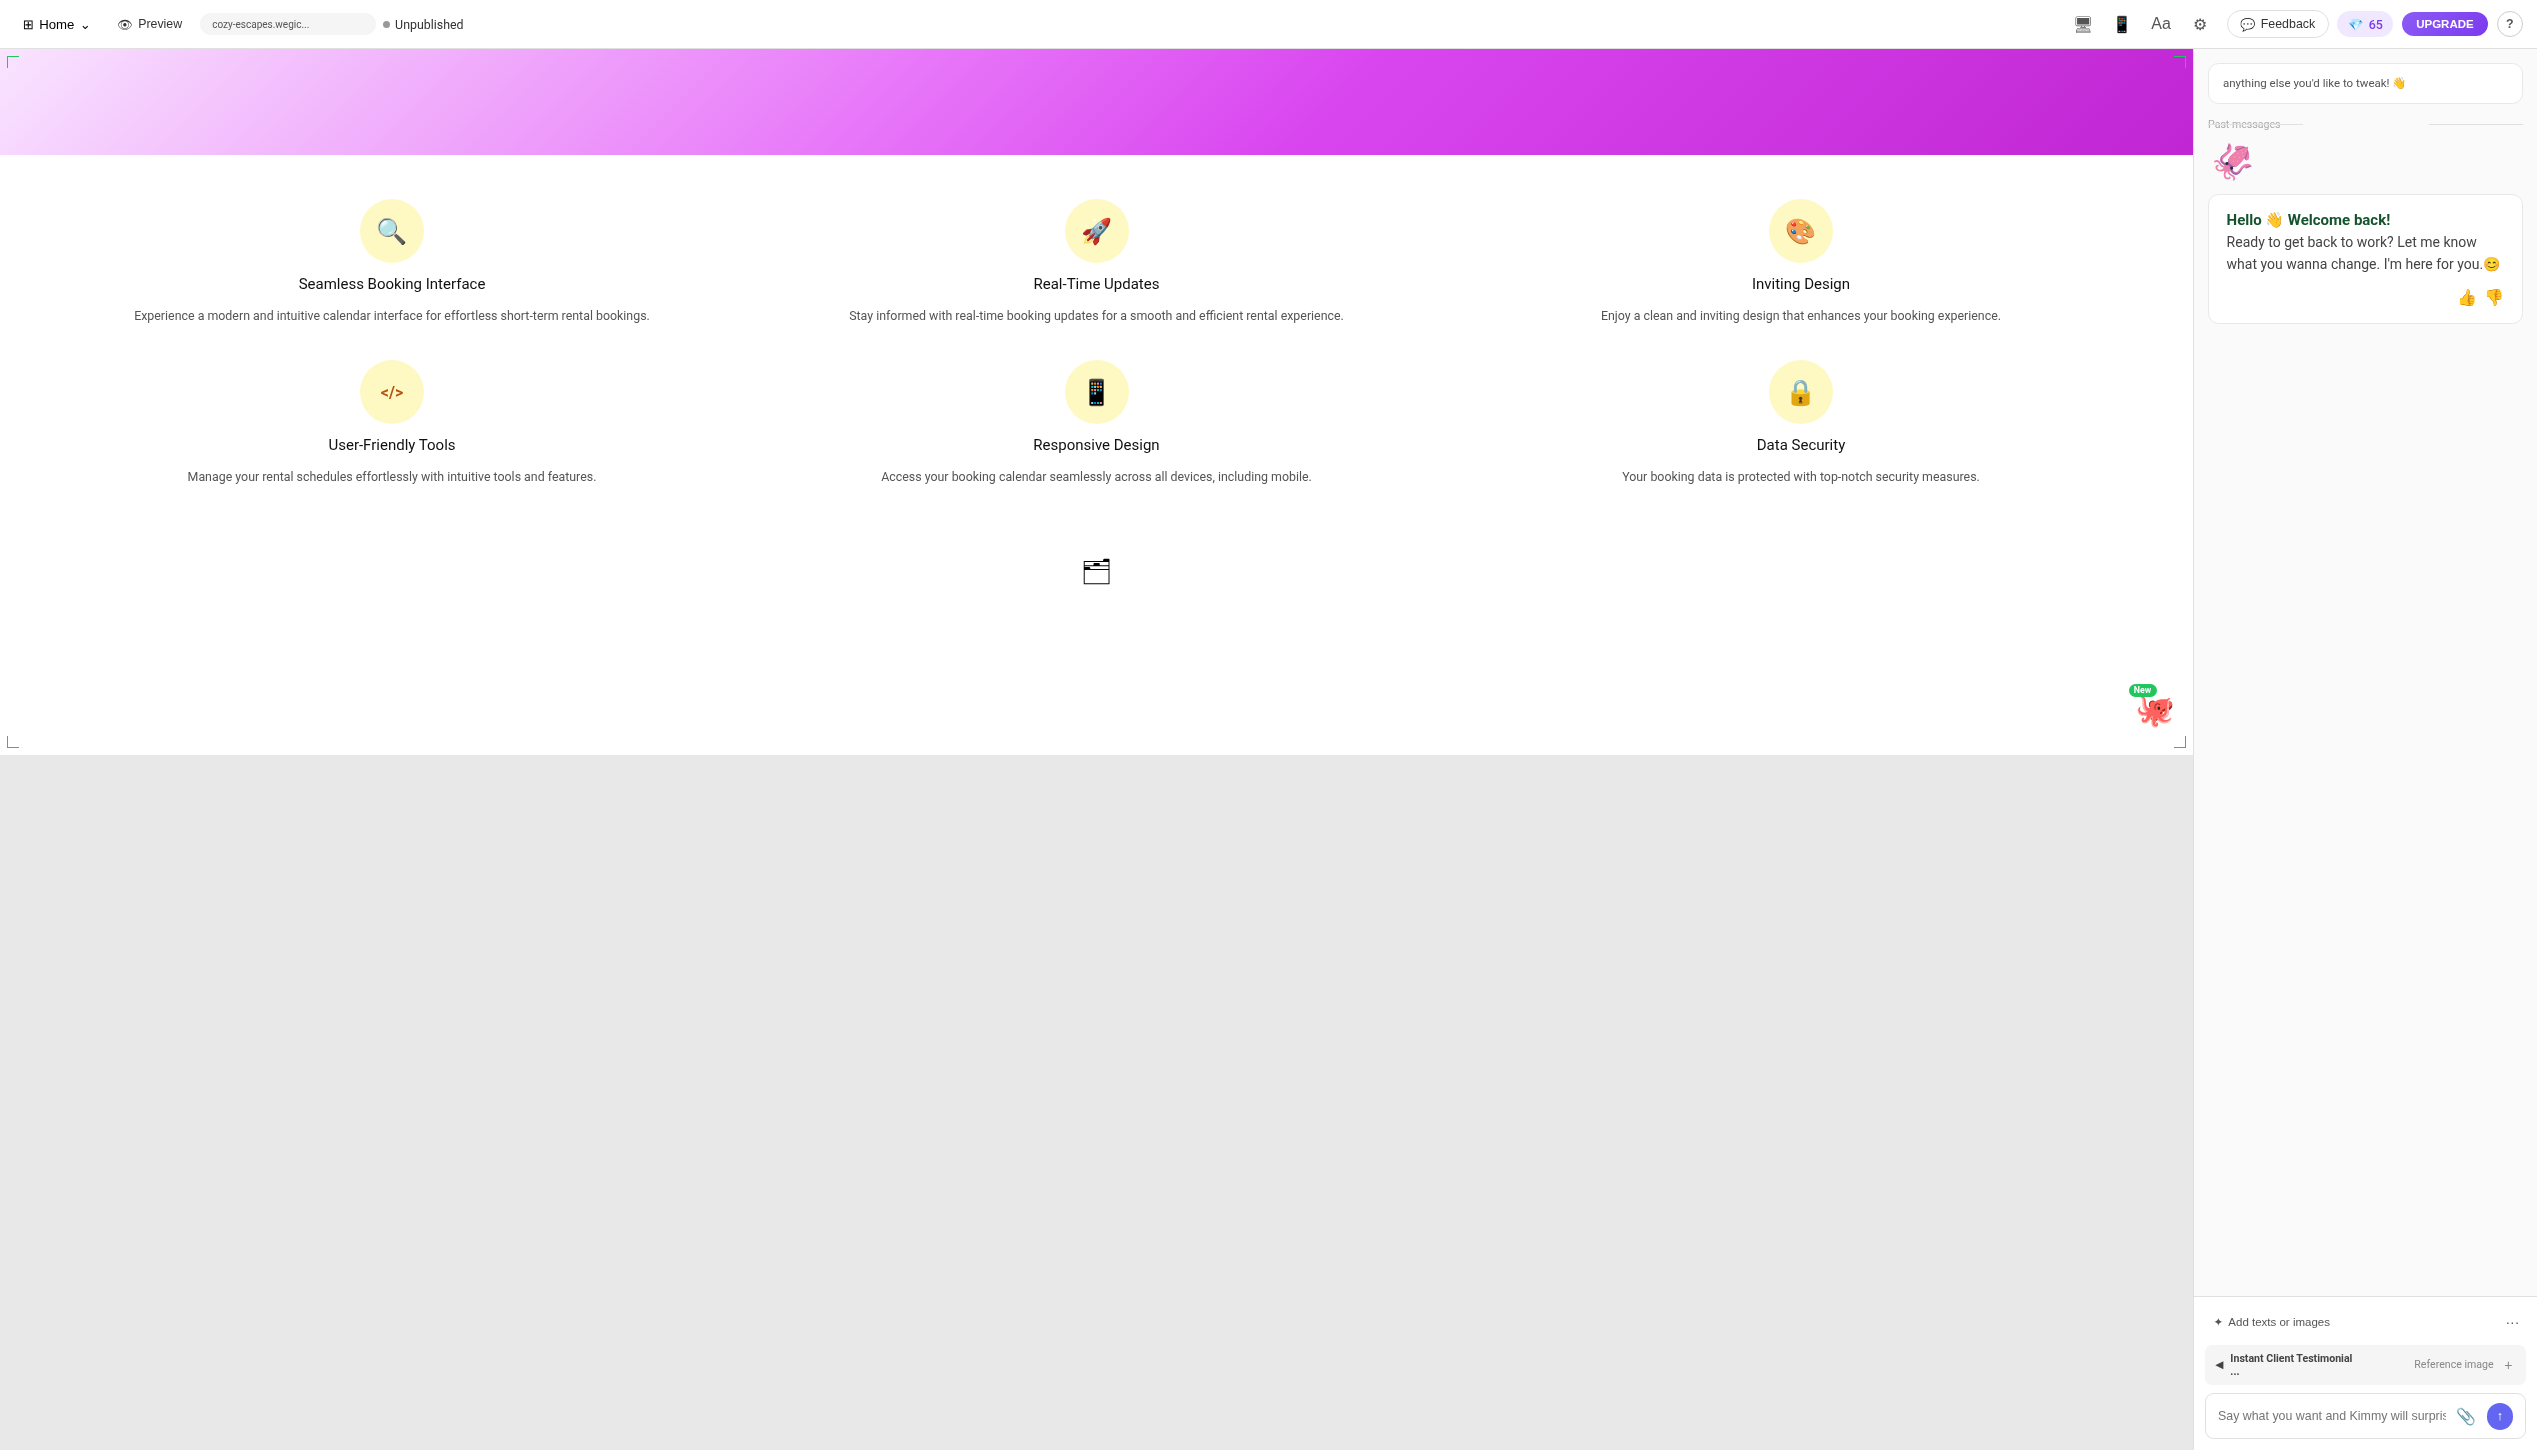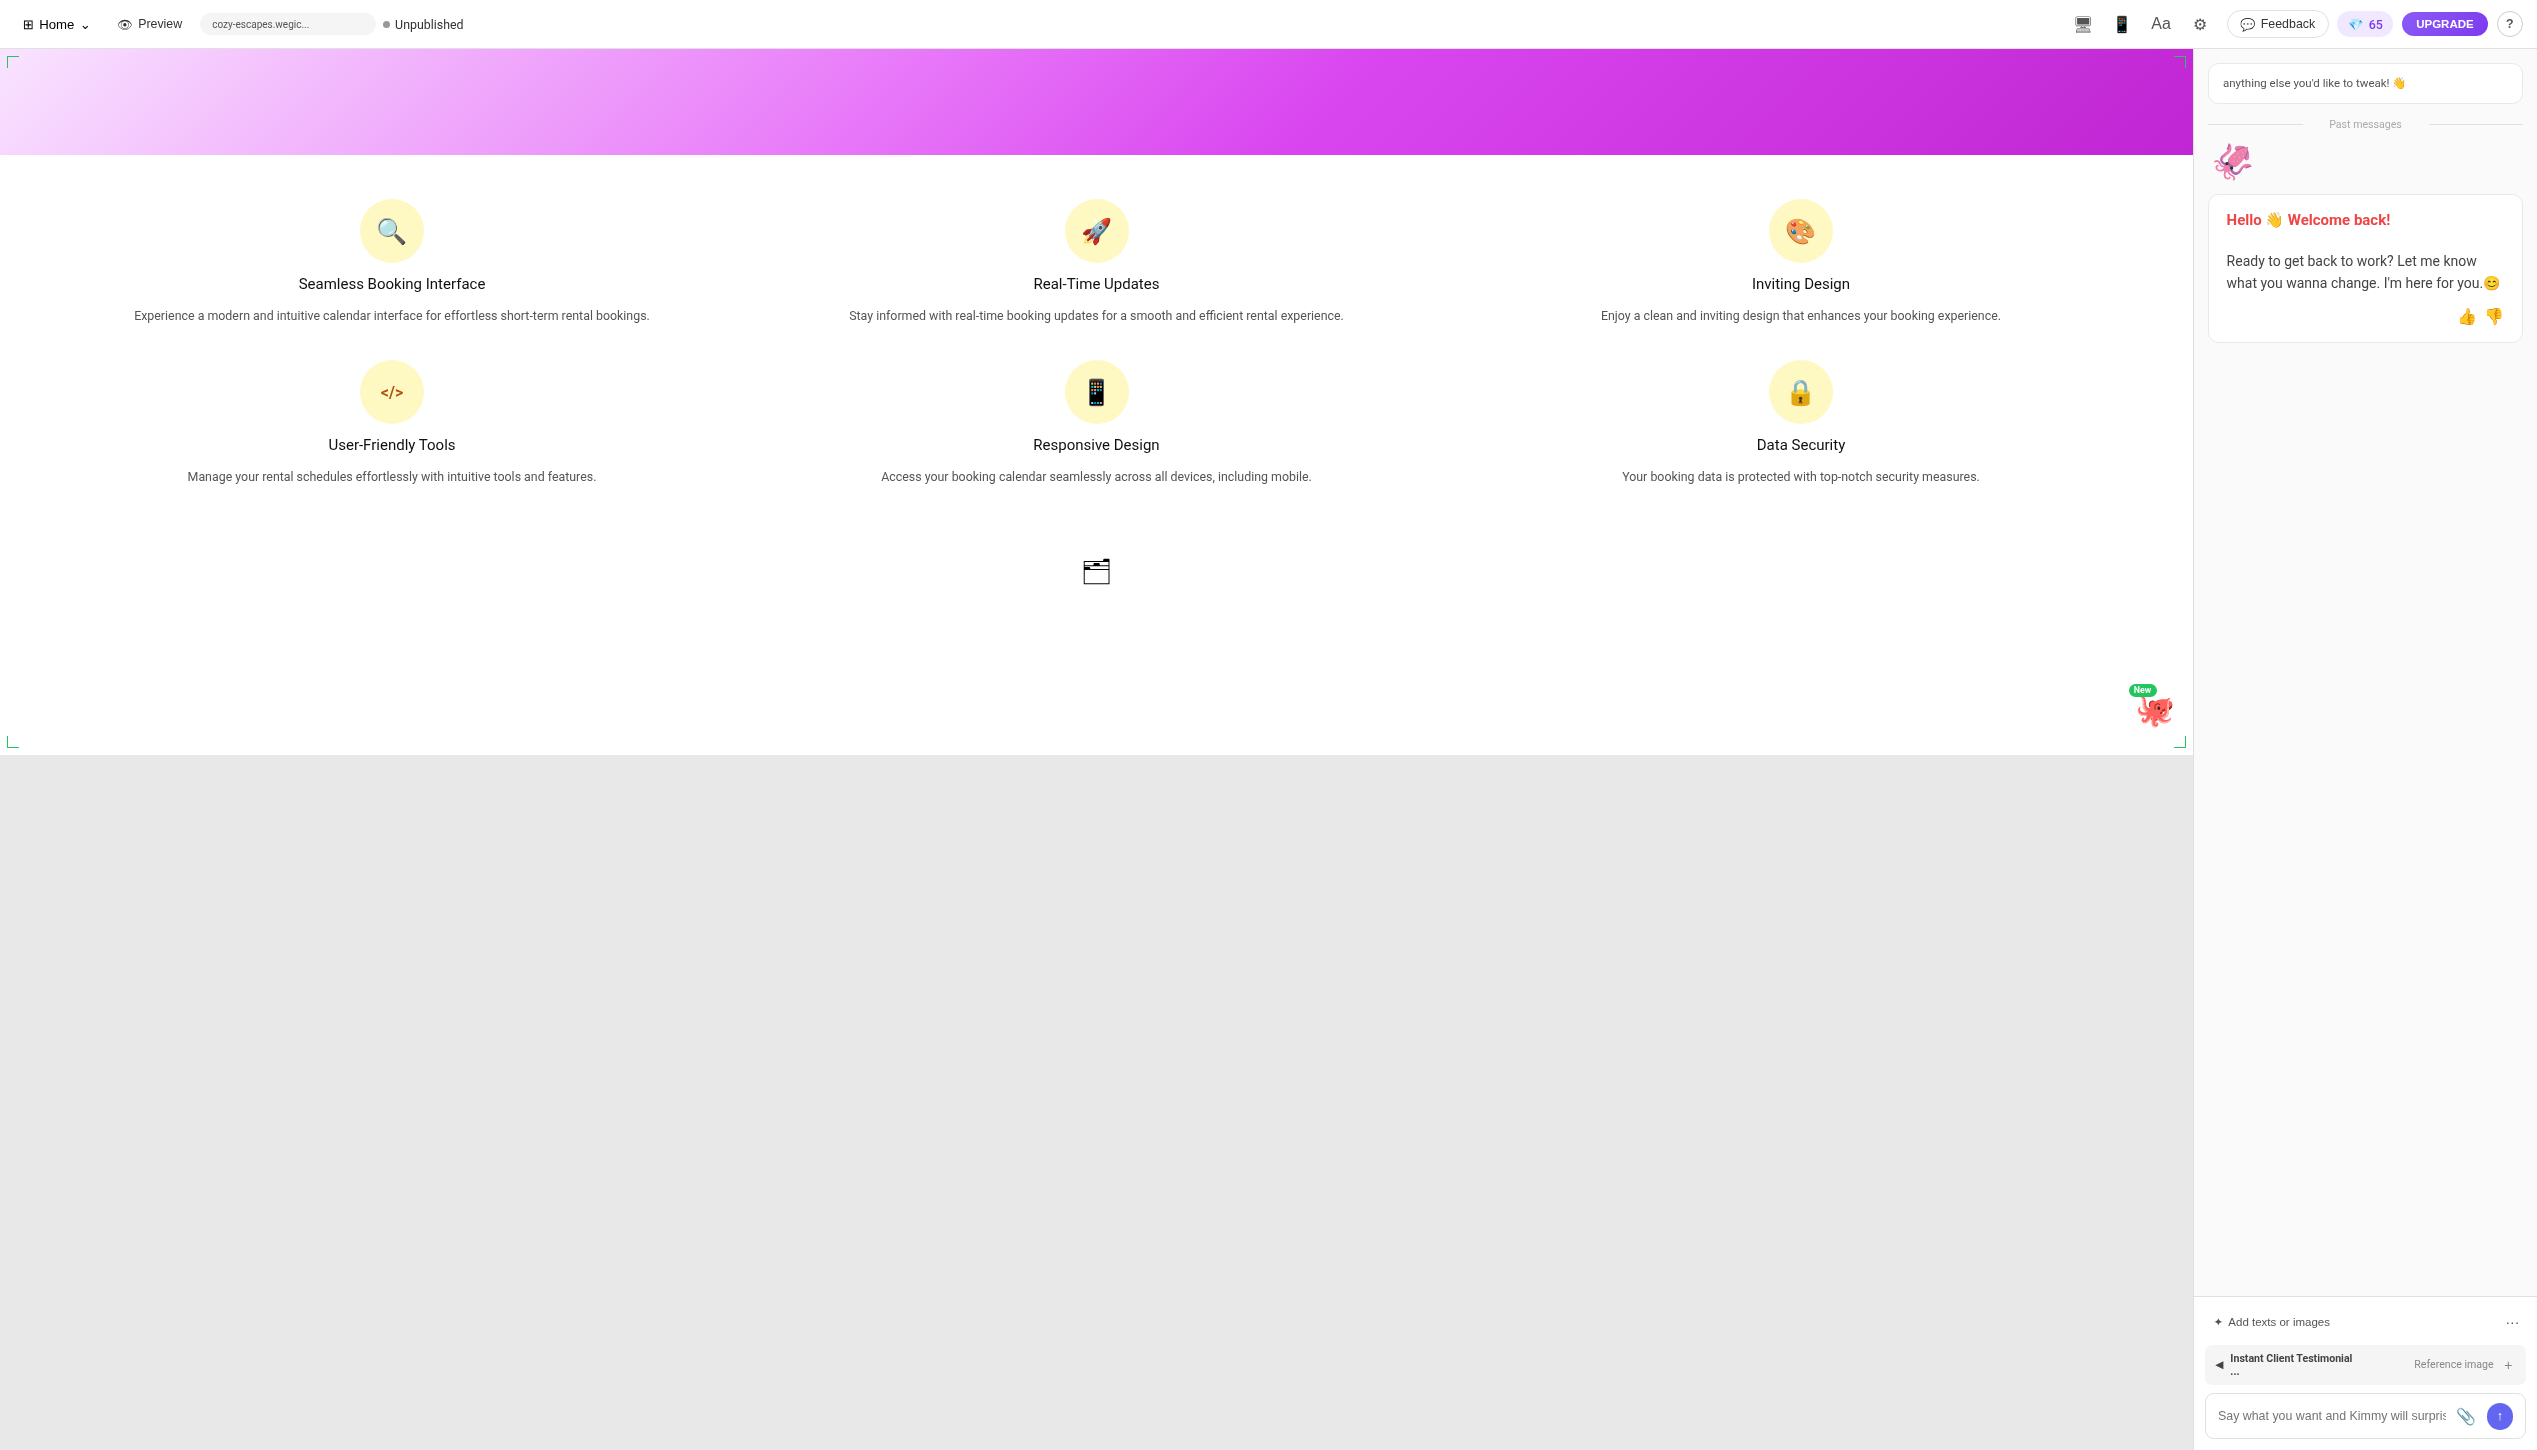--- a/index.html
+++ b/index.html
@@ -273,21 +273,21 @@
       flex: 1;
       overflow-y: auto;
       padding: 14px;
       display: flex;
       flex-direction: column;
       gap: 14px;
     }
 
     
     .prev-messages-label {
-      text-align: center;
+      text-align: left;
       font-size: 10.6px;
       color: #aaa;
       position: relative;
     }
     .prev-messages-label::before,
     .prev-messages-label::after {
       content: '';
       position: absolute;
       top: 50%;
       width: 30%;
@@ -322,22 +322,22 @@
     
     .bot-bubble {
       background: #fff;
       border-radius: 10.6px;
       padding: 16px 17.6px;
       border: 0.9px solid #e8e8e8;
     }
     .bot-bubble-title {
       font-size: 15px;
       font-weight: 700;
-      color: #ef4444;
-      margin-bottom: 21px;
+      color: #14532d;
+      margin-bottom: 2px;
     }
     .bot-bubble-text {
       font-size: 14px;
       color: #444;
       line-height: 1.6;
     }
     .bubble-actions {
       display: flex;
       gap: 7px;
       margin-top: 12.4px;

